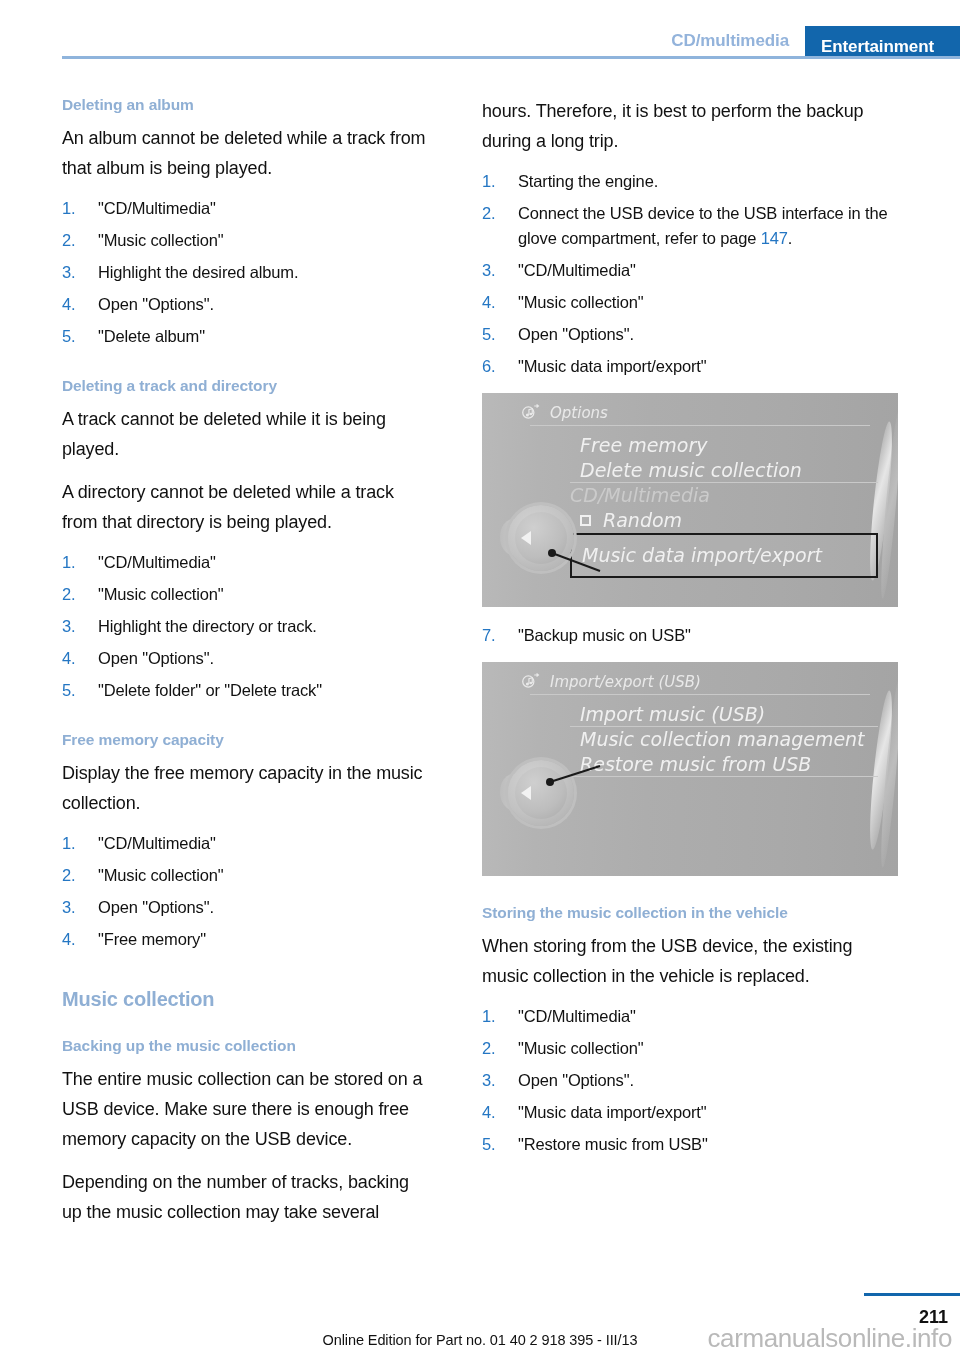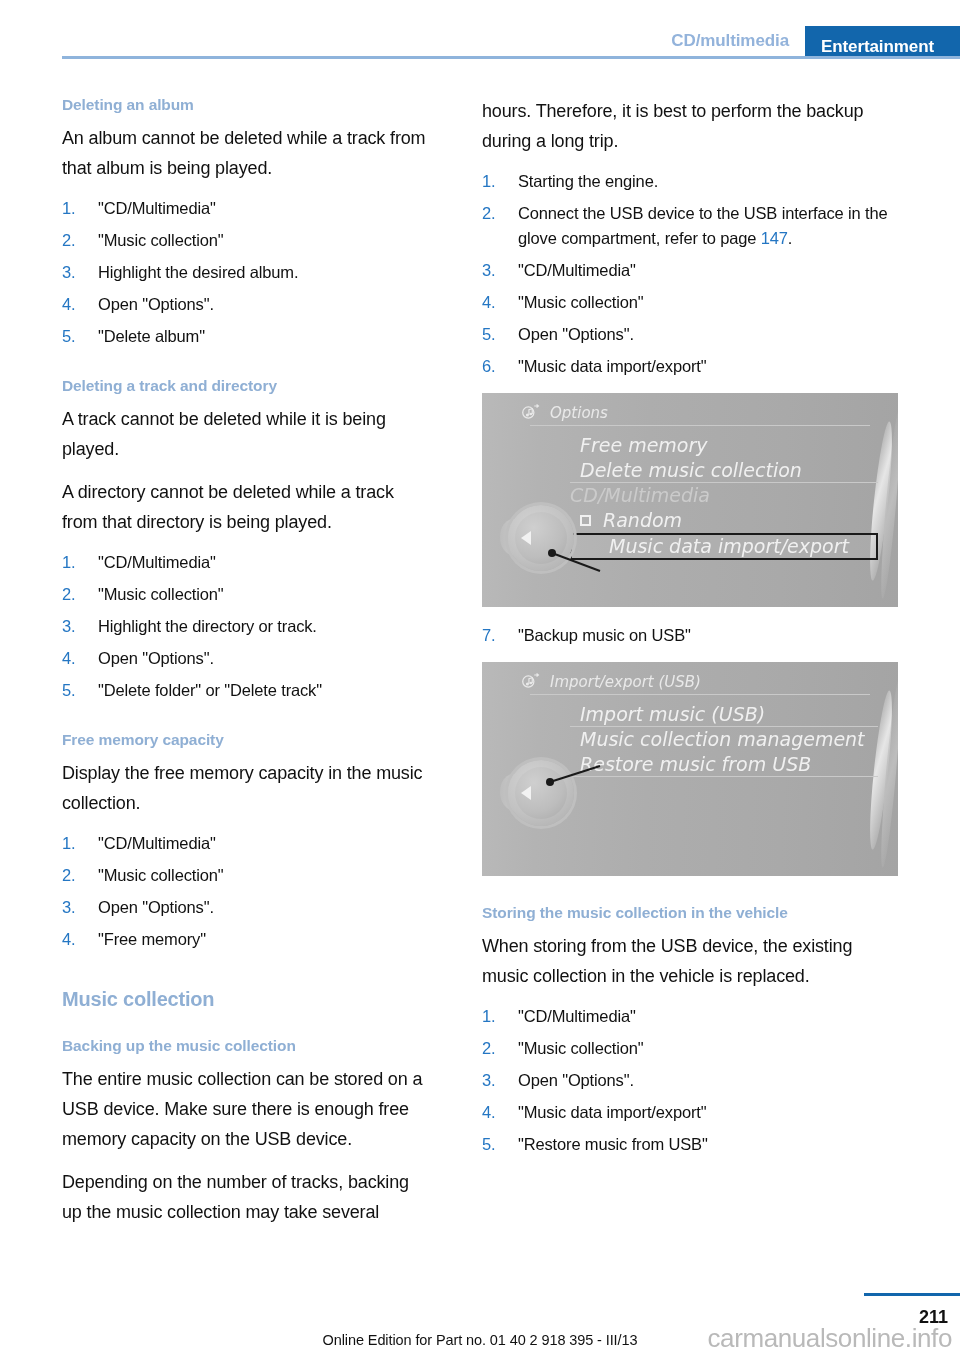--- a/index.html
+++ b/index.html
@@ -215,22 +215,21 @@
     white-space: nowrap;
   }
   .idrive-row.group {
     color: #cbcbcb;
     padding-left: 0;
   }
   .idrive-row.divider-below { border-bottom: 1px solid #c9c9c9; }
   .idrive-row.selected {
     border: 2px solid #1a1a1a;
     background: rgba(255,255,255,0.06);
-    height: 27px;
-    justify-content: center;
+    height: 45px;
   }
   .checkbox-glyph {
     display: inline-block;
     width: 11px; height: 11px;
     border: 2px solid #f0f0f0;
     margin-right: 12px;
     flex: 0 0 auto;
   }
 
   

